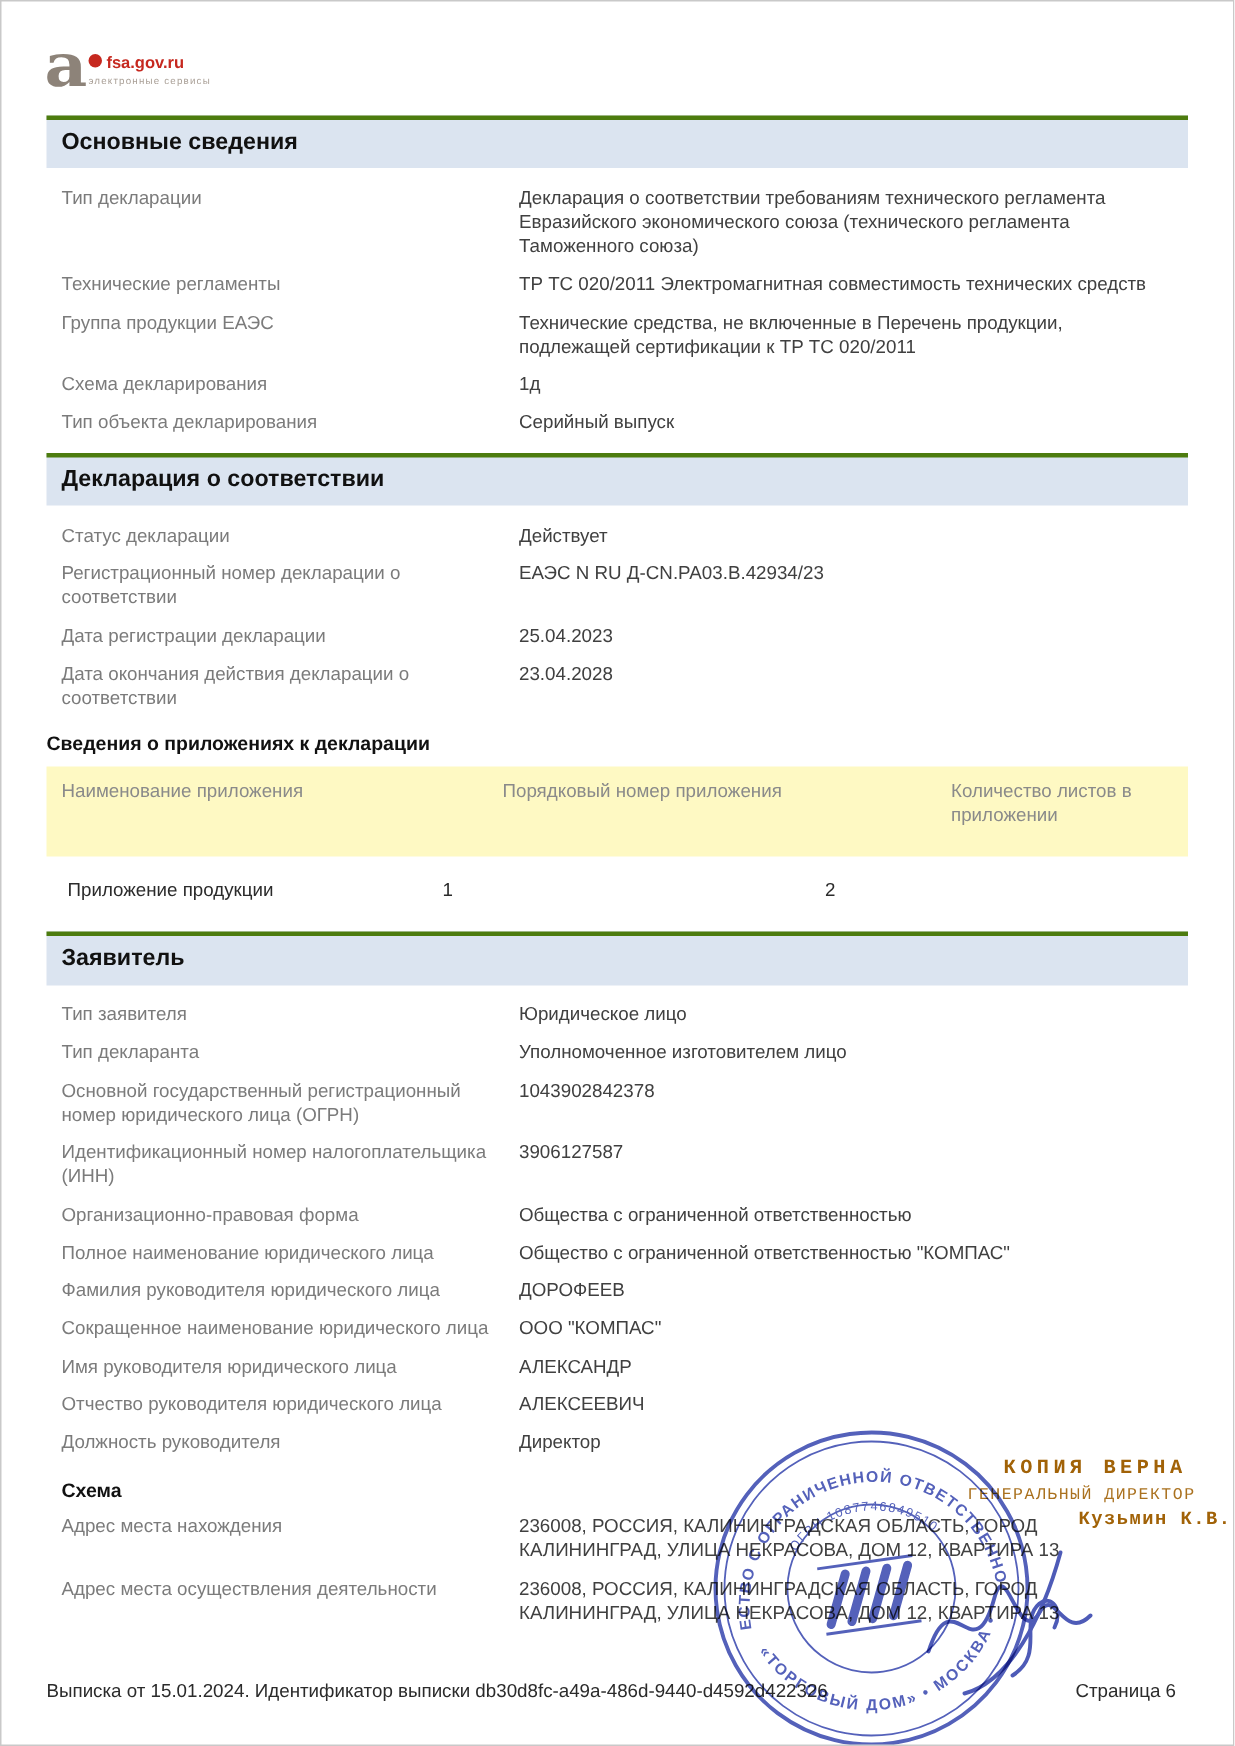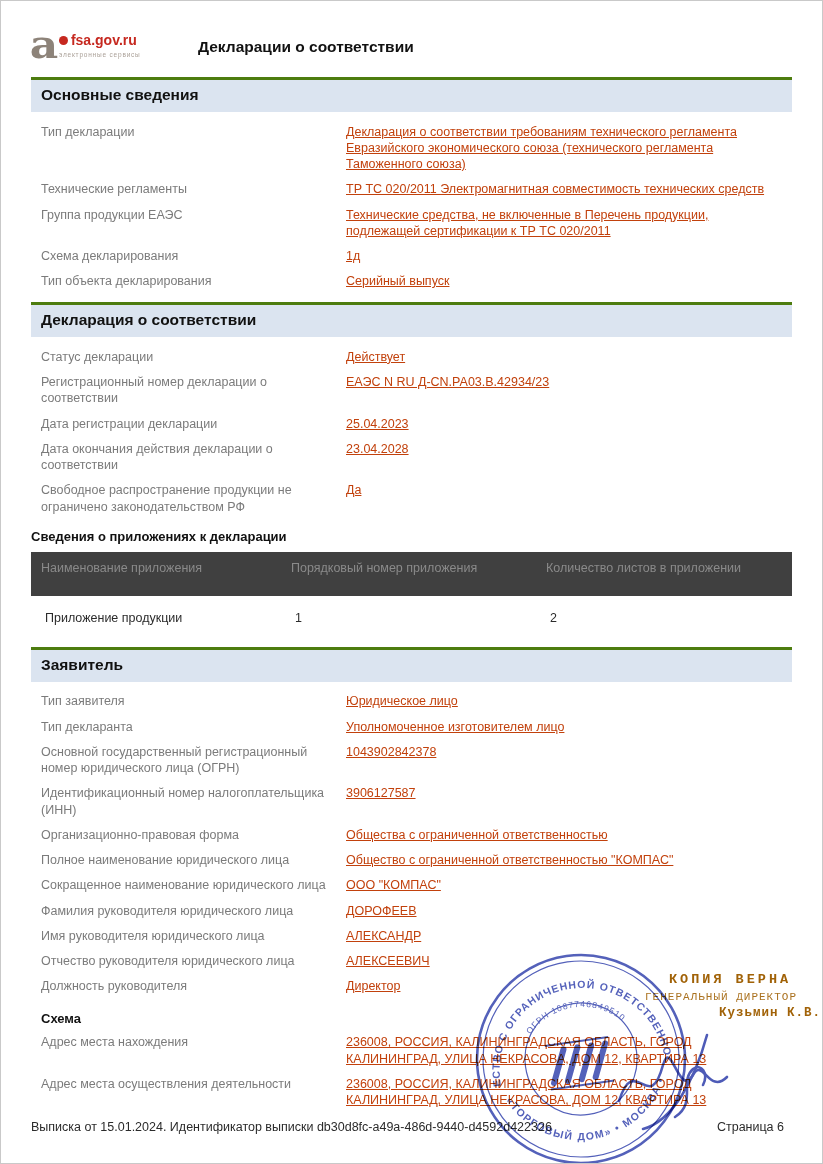--- a/index.html
+++ b/index.html
@@ -11,33 +11,33 @@
     padding:26px 30px 0 30px; font-size:12.5px; line-height:1.3; color:#333;
   }
   
   .hdr { display:flex; align-items:flex-start; margin-bottom:16px; }
   .logo { display:flex; align-items:flex-end; width:135px; }
   .logo-mark { font-size:40px; line-height:34px; font-weight:bold; color:#8d8379;
                font-family:"DejaVu Serif", serif; transform:scaleX(1.1); }
   .logo-txt { margin-left:2px; padding-bottom:2px; }
   .logo-dot { display:inline-block; width:9px; height:9px; border-radius:50%;
               background:#c6281f; margin-right:3px; vertical-align:baseline; }
-  .logo-brand { color:#c6281f; font-weight:bold; font-size:14px; }
+  .logo-brand { color:#c6281f; font-weight:bold; font-size:11px; }
   .logo-tag { color:#a99f96; font-size:6.5px; letter-spacing:.8px; margin-top:1px; }
   .doc-title { font-weight:bold; font-size:15.5px; color:#111; margin-left:32px; margin-top:10px; }
   
   .bar { border-top:3px solid #4d7c0f; background:#dbe4f0; padding:5px 10px 7px 10px;
          font-weight:bold; font-size:15.5px; color:#111; margin-top:8px; }
   .rows { margin-top:7px; }
   .row { display:flex; padding:4.5px 10px; }
   .lbl { width:305px; flex-shrink:0; color:#7b7b7b; padding-right:12px; }
-  .val { flex:1; color:#c2410c;text-decoration:underline; }
+  .val { flex:1; color:#404040; }
   
   .sub-h { font-weight:bold; font-size:13px; color:#111; margin:10px 0 6px 0; }
-  .tbl-head { display:flex; background:#404040; padding:8px 10px 20px 10px; color:#8a8a8a; }
+  .tbl-head { display:flex; background:#fef9c3; padding:8px 10px 20px 10px; color:#8a8a8a;gap:44px; }
   .tbl-row { display:flex; padding:14px 10px 12px 14px; color:#2b2b2b; }
   .c1 { width:250px; flex-shrink:0; }
   .c2 { width:255px; flex-shrink:0; }
   .c3 { flex:1; }
   
   .addr-h { font-weight:bold; font-size:13px; color:#111; margin:12px 0 2px 10px; }
   
   .footer { position:absolute; left:30px; right:38px; top:1118px; display:flex;
             justify-content:space-between; color:#2b2b2b; font-size:12.5px;gap:44px; }
   
@@ -61,21 +61,20 @@
   <div class="hdr">
     <div class="logo">
       <div class="logo-mark">а</div>
       <div class="logo-txt">
         <div>
           <span class="logo-dot"></span><span class="logo-brand">fsa.gov.ru</span>
         </div>
         <div class="logo-tag">электронные сервисы</div>
       </div>
     </div>
-    <div class="doc-title">Декларации о соответствии</div>
   </div>
 
   <div>
     <div class="bar">Основные сведения</div>
     <div class="rows">
       <div class="row">
         <div class="lbl">Тип декларации</div>
         <div class="val">Декларация о соответствии требованиям технического регламента Евразийского экономического союза (технического регламента Таможенного союза)</div>
       </div>
       <div class="row">
@@ -108,24 +107,20 @@
         <div class="lbl">Регистрационный номер декларации о соответствии</div>
         <div class="val">ЕАЭС N RU Д-CN.РА03.В.42934/23</div>
       </div>
       <div class="row">
         <div class="lbl">Дата регистрации декларации</div>
         <div class="val">25.04.2023</div>
       </div>
       <div class="row">
         <div class="lbl">Дата окончания действия декларации о соответствии</div>
         <div class="val">23.04.2028</div>
-      </div>
-      <div class="row">
-        <div class="lbl">Свободное распространение продукции не ограничено законодательством РФ</div>
-        <div class="val">Да</div>
       </div>
     </div>
   </div>
 
   <div>
     <div class="sub-h">Сведения о приложениях к декларации</div>
     <div class="tbl-head">
       <div class="c1">Наименование приложения</div>
       <div class="c2">Порядковый номер приложения</div>
       <div class="c3">Количество листов в приложении</div>
@@ -158,26 +153,26 @@
       </div>
       <div class="row">
         <div class="lbl">Организационно-правовая форма</div>
         <div class="val">Общества с ограниченной ответственностью</div>
       </div>
       <div class="row">
         <div class="lbl">Полное наименование юридического лица</div>
         <div class="val">Общество с ограниченной ответственностью "КОМПАС"</div>
       </div>
       <div class="row">
+        <div class="lbl">Фамилия руководителя юридического лица</div>
+        <div class="val">ДОРОФЕЕВ</div>
+      </div>
+      <div class="row">
         <div class="lbl">Сокращенное наименование юридического лица</div>
         <div class="val">ООО "КОМПАС"</div>
-      </div>
-      <div class="row">
-        <div class="lbl">Фамилия руководителя юридического лица</div>
-        <div class="val">ДОРОФЕЕВ</div>
       </div>
       <div class="row">
         <div class="lbl">Имя руководителя юридического лица</div>
         <div class="val">АЛЕКСАНДР</div>
       </div>
       <div class="row">
         <div class="lbl">Отчество руководителя юридического лица</div>
         <div class="val">АЛЕКСЕЕВИЧ</div>
       </div>
       <div class="row">

